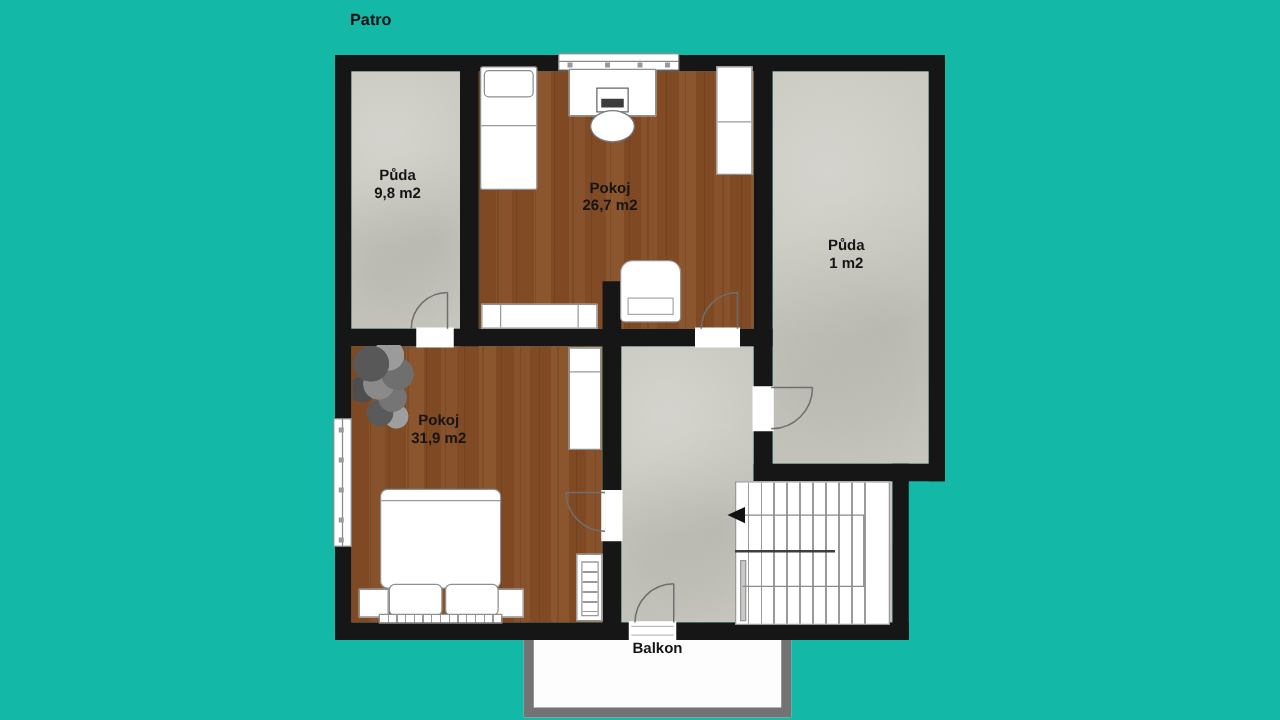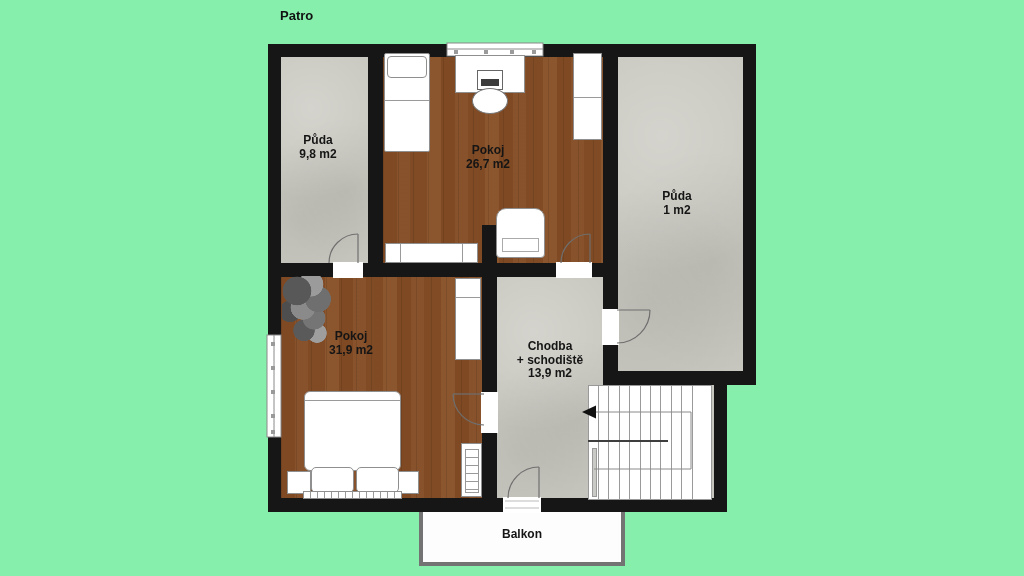--- a/index.html
+++ b/index.html
@@ -1,16 +1,16 @@
 <!DOCTYPE html>
 <html><head>
 <meta charset="utf-8">
 <style>
   html,body{margin:0;padding:0;background:#fff;}
-  #canvas{position:relative;width:1024px;height:576px;background:#86efac;overflow:hidden;
+  #canvas{position:relative;width:1024px;height:576px;background:#14b8a6;overflow:hidden;
           font-family:"Liberation Sans",sans-serif;}
   .wall{position:absolute;background:#161616;}
   .wood{position:absolute;background-color:#b78d63;
         background-image:
           repeating-linear-gradient(90deg,#b1855a 0 14px,#bd9570 14px 27px,#b2885e 27px 44px,#c29c76 44px 58px),
           repeating-linear-gradient(90deg,rgba(0,0,0,0.10) 0 1px,transparent 1px 15px);
         background-blend-mode:multiply;}
   .concrete{position:absolute;background-color:#c8c7bf;
         background-image:
           radial-gradient(circle at 35% 25%,rgba(255,255,255,0.22),transparent 55%),
@@ -33,21 +33,21 @@
        radial-gradient(circle at 58% 12%,#9b9b9b 0 18%,transparent 19%),
        radial-gradient(circle at 72% 34%,#6f6f6f 0 22%,transparent 23%),
        radial-gradient(circle at 42% 46%,#8a8a8a 0 26%,transparent 27%),
        radial-gradient(circle at 16% 52%,#4e4e4e 0 19%,transparent 20%),
        radial-gradient(circle at 64% 62%,#757575 0 21%,transparent 22%),
        radial-gradient(circle at 44% 80%,#5a5a5a 0 17%,transparent 18%),
        radial-gradient(circle at 70% 84%,#9e9e9e 0 14%,transparent 15%),
        radial-gradient(circle at 24% 34%,#cfcfcf 0 12%,transparent 13%),
        radial-gradient(circle at 52% 30%,#d8d8d8 0 10%,transparent 11%);}
   #balkon{position:absolute;left:419px;top:504px;width:198px;height:54px;background:#fdfdfd;
-          border:4px solid #737373;display:flex;align-items:center;justify-content:center;}
+          border:8px solid #737373;display:flex;align-items:flex-start;justify-content:center;}
   #monitor-screen{position:absolute;left:3px;top:8px;width:18px;height:7px;background:#3c3c3c;}
   #dresser-drawers{position:absolute;left:3px;top:5px;width:12px;height:42px;border:1px solid #999;
           background-image:repeating-linear-gradient(180deg,transparent 0 7px,#999 7px 8px);}
   #headboard{position:absolute;left:303px;top:491px;width:99px;height:8px;border:1px solid #8f8f8f;
           background:repeating-linear-gradient(90deg,#fff 0 6px,#9a9a9a 6px 7px);box-sizing:border-box;}
   svg{position:absolute;left:0;top:0;}
 </style>
 </head>
 <body>
 
@@ -182,19 +182,14 @@
     <div>26,7 m2</div>
   </div>
   <div class="label" style="left:629px;top:190px;width:96px;">
     <div>Půda</div>
     <div>1 m2</div>
   </div>
   <div class="label" style="left:303px;top:330px;width:96px;">
     <div>Pokoj</div>
     <div>31,9 m2</div>
   </div>
-  <div class="label" style="left:494px;top:340px;width:112px;">
-    <div>Chodba</div>
-    <div>+ schodiště</div>
-    <div>13,9 m2</div>
-  </div>
 
 </div>
 
 </body></html>

